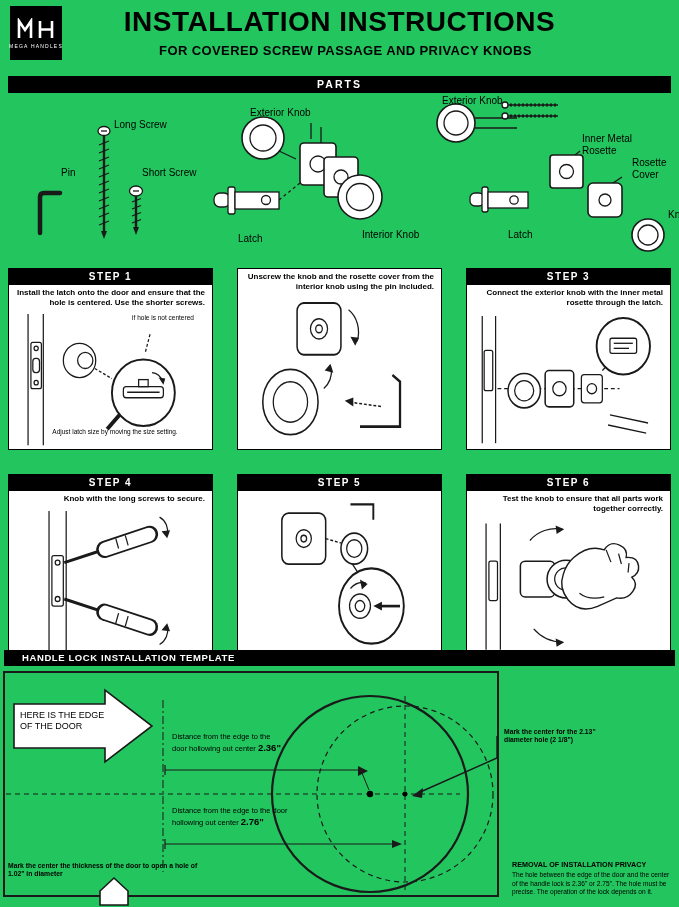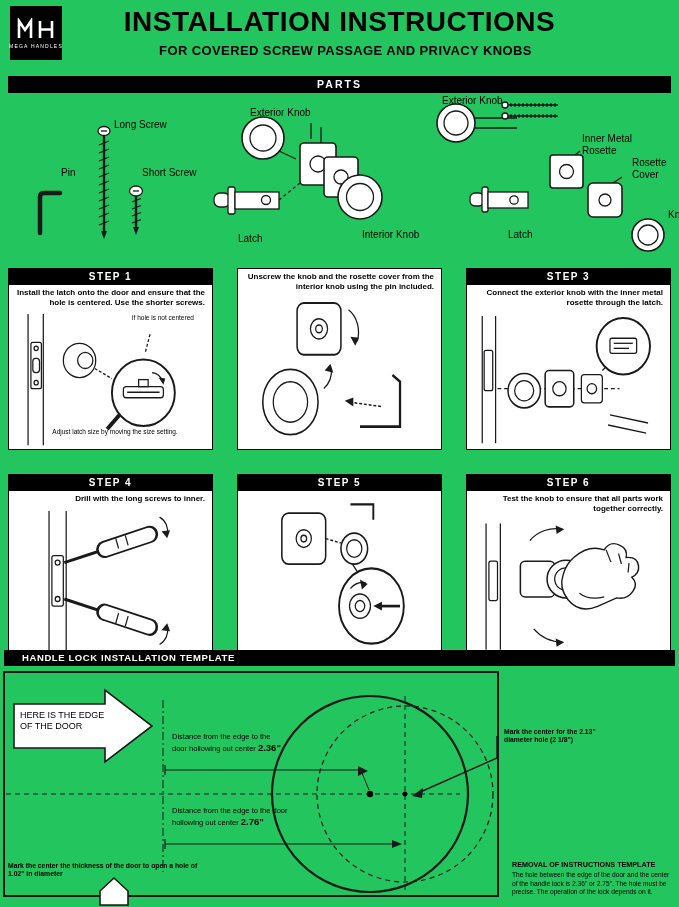--- a/index.html
+++ b/index.html
@@ -221,21 +221,21 @@
             <rect x="150" y="28" width="28" height="15" rx="2" fill="#fff"></rect>
             <line x1="154" y1="33" x2="174" y2="33"></line>
               <line x1="154" y1="38" x2="170" y2="38"></line>
           </g>
         </svg>
       </div>
     </section>
 
     <section class="step">
       <div class="step-hd">STEP 4</div>
-      <p class="step-tx">Drill with the long screws to inner.</p>
+      <p class="step-tx">Knob with the long screws to secure.</p>
       <div class="step-il">
         <svg viewBox="0 0 213 150" preserveAspectRatio="none">
           <g class="ln" stroke-width="1.3">
             <line x1="42" y1="6" x2="42" y2="144"></line>
               <line x1="60" y1="6" x2="60" y2="144"></line>
             <rect x="45" y="50" width="12" height="50" rx="2" fill="#fff"></rect>
             <circle cx="51" cy="57" r="2.5"></circle>
               <circle cx="51" cy="93" r="2.5"></circle>
             <line x1="58" y1="57" x2="100" y2="44" stroke-width="3"></line>
             <line x1="100" y1="44" x2="148" y2="29" stroke="#1a1a1a" stroke-width="17" stroke-linecap="round"></line>
@@ -336,18 +336,18 @@
     <div class="edge-label">HERE IS THE EDGE OF THE DOOR</div>
     <div class="dist d1">
       <span>Distance from the edge to the door hollowing out center </span><b>2.36"</b>
     </div>
     <div class="dist d2">
       <span>Distance from the edge to the door hollowing out center </span><b>2.76"</b>
     </div>
     <div class="mark-right">Mark the center for the 2.13" diameter hole (2 1/8")</div>
     <div class="mark-bottom">Mark the center the thickness of the door to open a hole of 1.02" in diameter</div>
     <div class="removal">
-      <div class="removal-title">REMOVAL OF INSTRUCTIONS TEMPLATE</div>
+      <div class="removal-title">REMOVAL OF INSTALLATION PRIVACY</div>
       <div class="removal-body">The hole between the edge of the door and the center of the handle lock is 2.36" or 2.75". The hole must be precise. The operation of the lock depends on it.</div>
     </div>
   </div>
 
 </div>
 
 </body></html>

